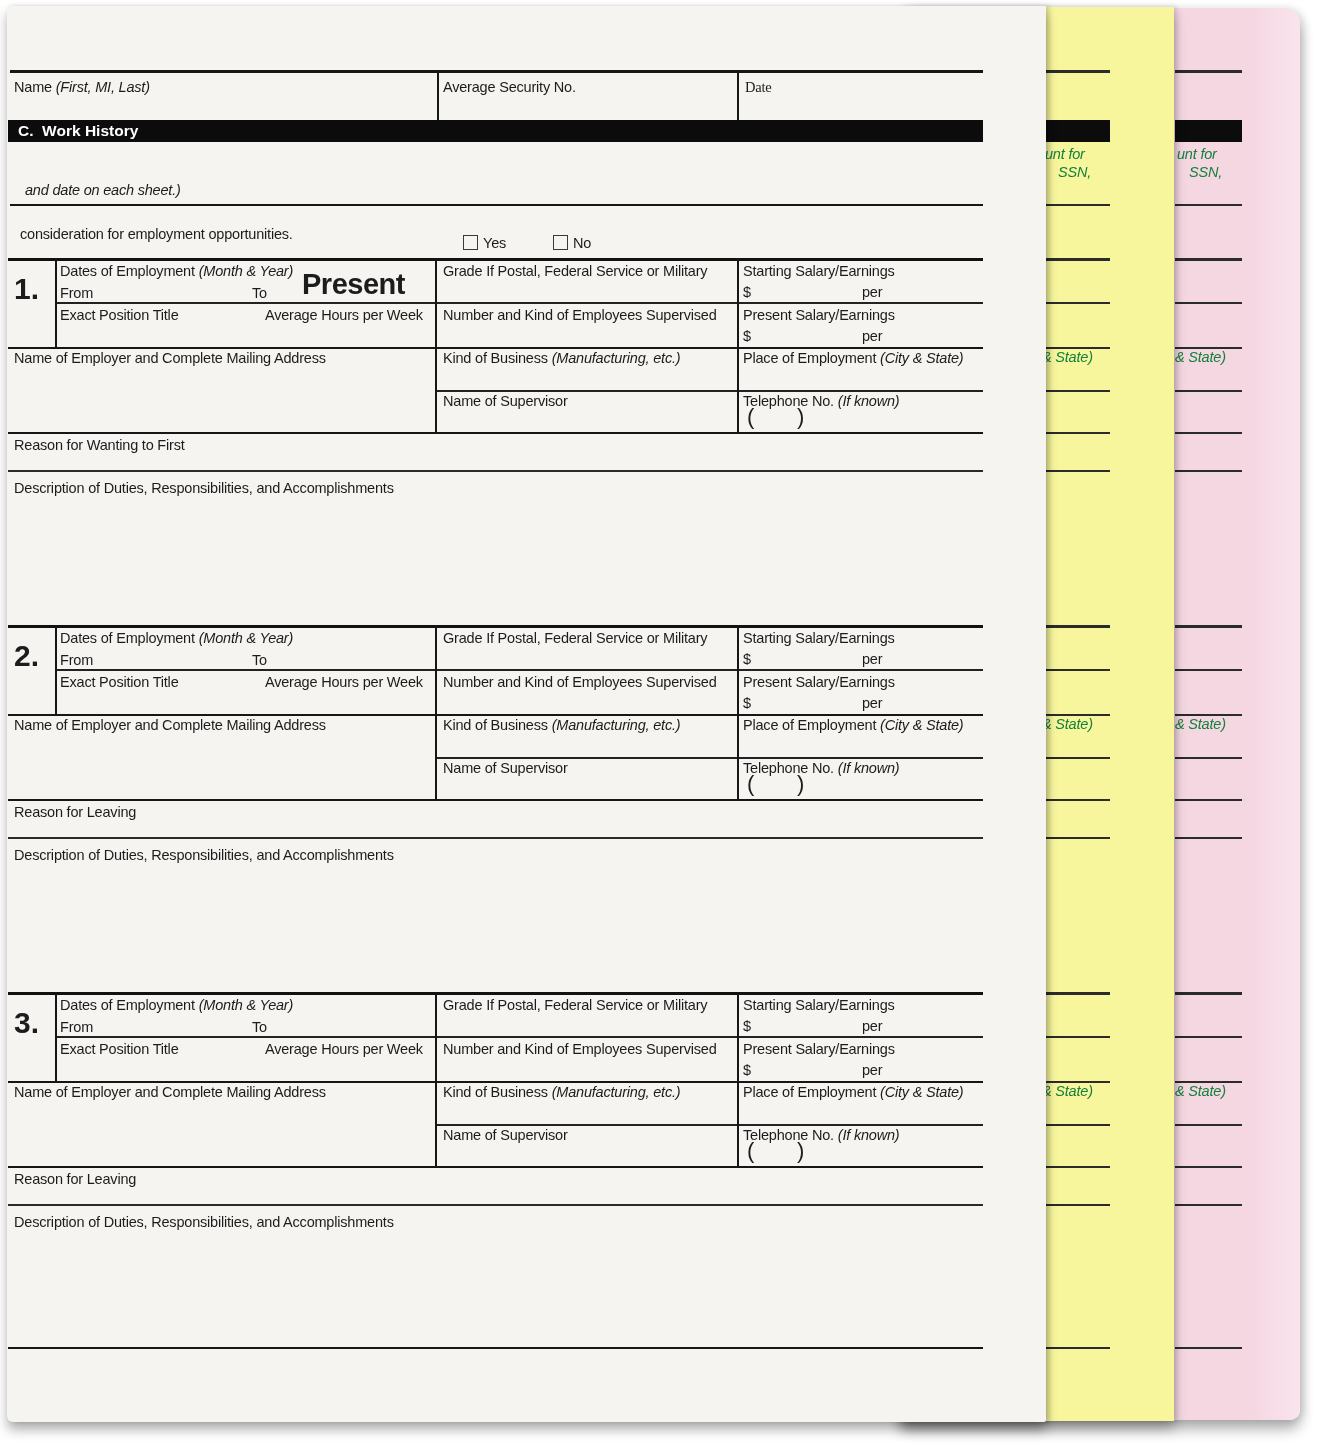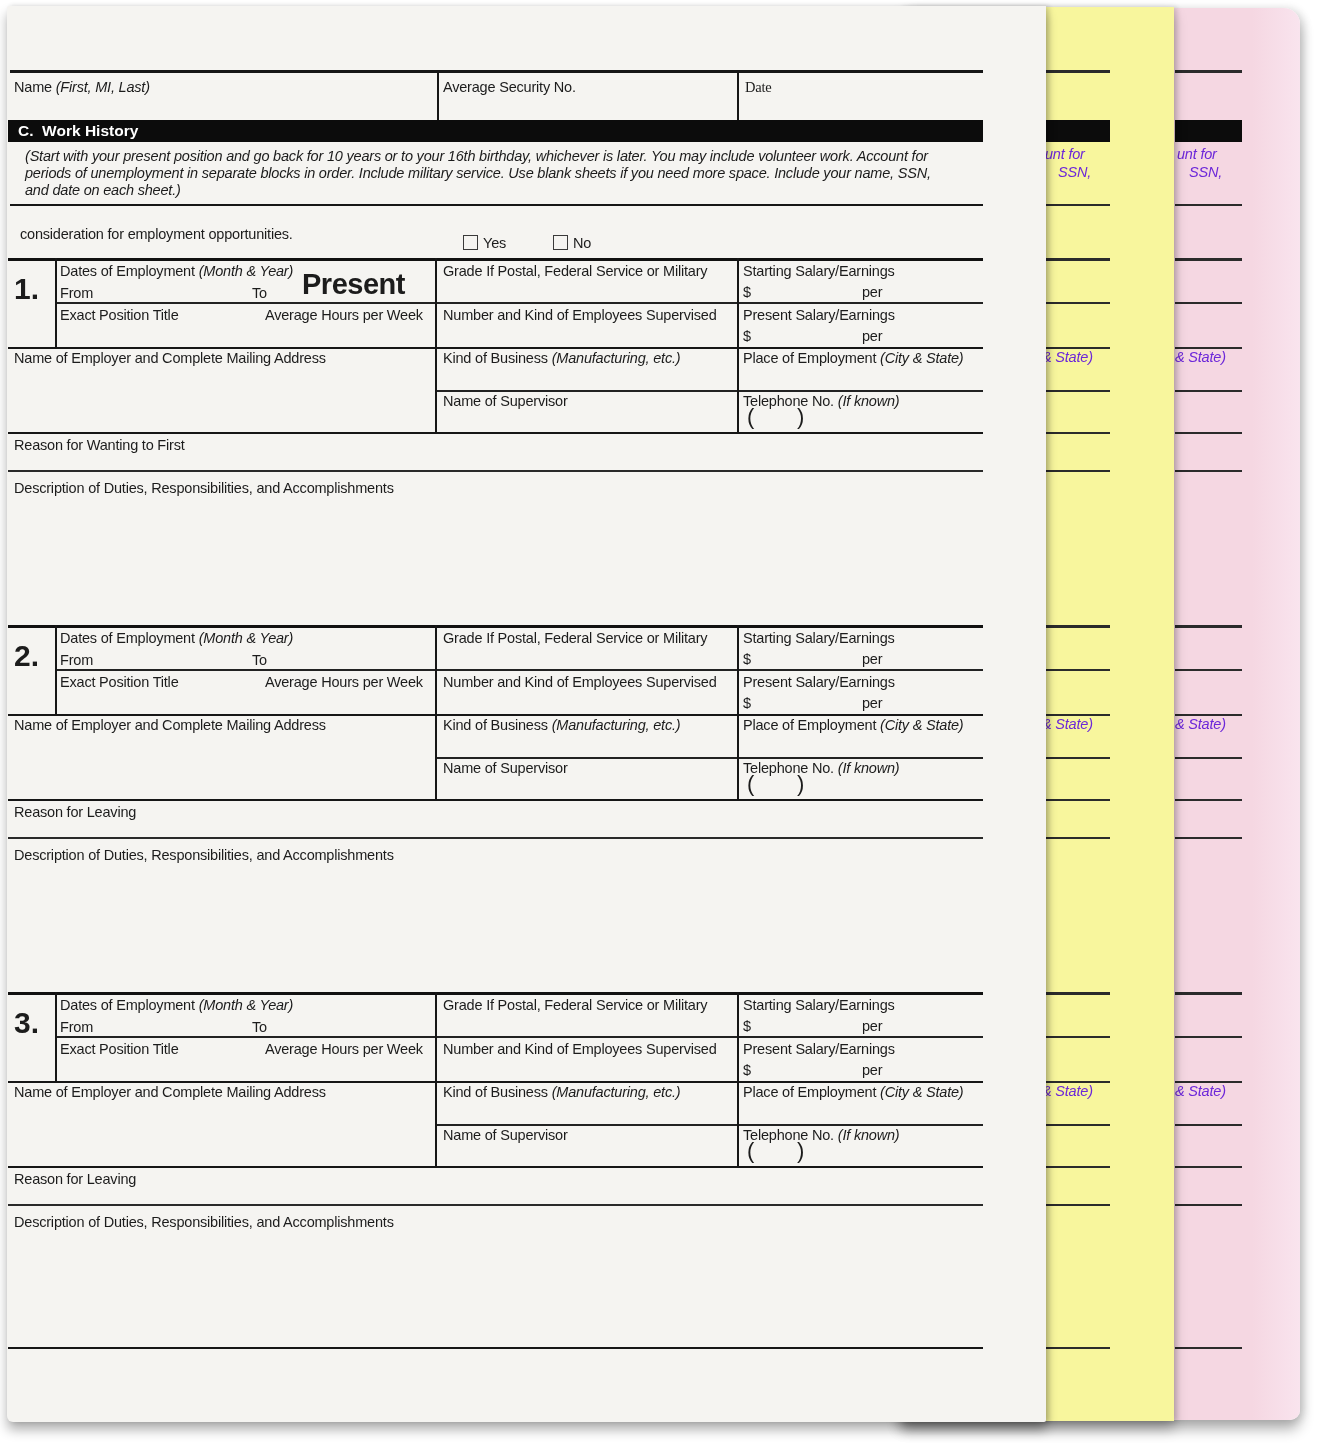--- a/index.html
+++ b/index.html
@@ -42,21 +42,21 @@
   
   .strip-print{position:absolute;top:0;height:1445px;overflow:hidden;}
   .strip-print.ystrip{left:1046px;width:128px;}
   .strip-print.pstrip{left:1175px;width:120px;}
   .strip-line{position:absolute;left:0;background:#2b2b2b;}
   .ystrip .strip-line{width:64px;}
   .pstrip .strip-line{width:67px;}
   .strip-bar{position:absolute;top:120px;height:21.5px;background:#0c0c0c;left:0;}
   .ystrip .strip-bar{width:64px;}
   .pstrip .strip-bar{width:67px;}
-  .frag{position:absolute;font-size:14.5px;font-style:italic;color:#6d28d9;white-space:nowrap;letter-spacing:-0.2px;}
+  .frag{position:absolute;font-size:14.5px;font-style:italic;color:#15803d;white-space:nowrap;letter-spacing:-0.2px;}
 </style>
 </head>
 <body>
 
 <div class="scene">
 
   <div class="sheet pink"></div>
   <div class="print strip-print pstrip">
     <div class="strip-bar"></div>
     <div class="frag" style="left:2px;top:146px;">unt for</div>
@@ -128,22 +128,20 @@
     <div class="lab" style="left:14px;top:79px;">
       <span>Name</span>
       <i>(First, MI, Last)</i>
     </div>
     <div class="lab" style="left:443px;top:79px;">Average Security No.</div>
     <div class="lab" style="left:745px;top:79px;font-family:Liberation Serif, serif;">Date</div>
 
     <div class="bar" style="left:8px;top:120px;width:975px;height:21.5px;"></div>
     <div class="bartext" style="left:18px;top:122px;">C.  Work History</div>
 
-    <div class="lab it" style="left:25px;top:148px;">(Start with your present position and go back for 10 years or to your 16th birthday, whichever is later. You may include volunteer work. Account for</div>
-    <div class="lab it" style="left:25px;top:165px;">periods of unemployment in separate blocks in order. Include military service. Use blank sheets if you need more space. Include your name, SSN,</div>
     <div class="lab it" style="left:25px;top:182px;">and date on each sheet.)</div>
 
     <div class="hl" style="left:10px;top:204px;width:973px;height:2px;"></div>
 
     <div class="lab" style="left:20px;top:226px;">consideration for employment opportunities.</div>
     <div class="cb" style="left:463px;top:235px;"></div>
     <div class="lab" style="left:483px;top:235px;">Yes</div>
     <div class="cb" style="left:553px;top:235px;"></div>
     <div class="lab" style="left:573px;top:235px;">No</div>
 

